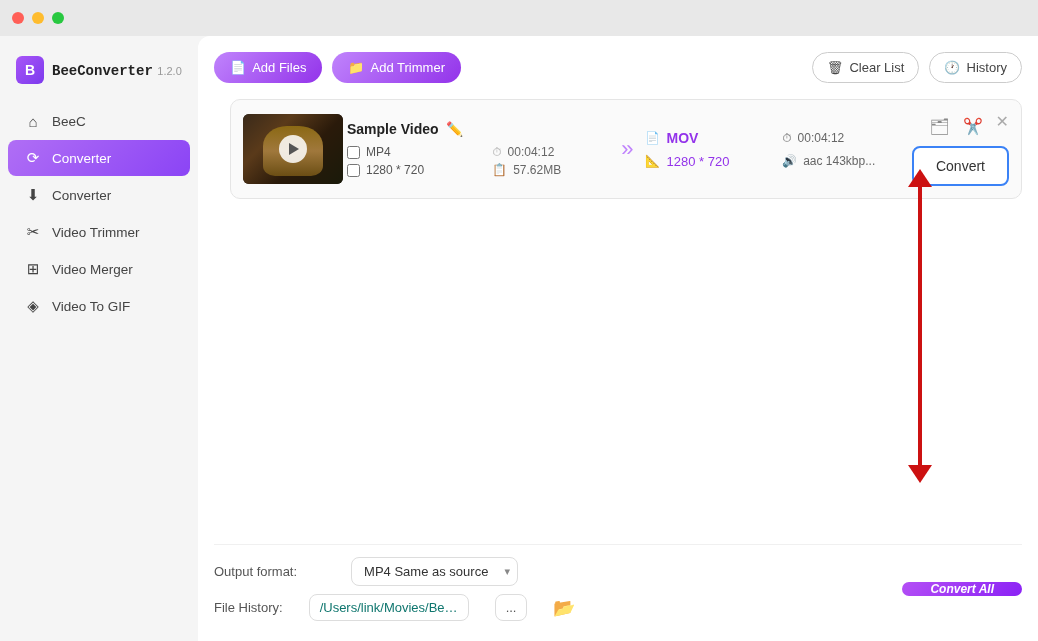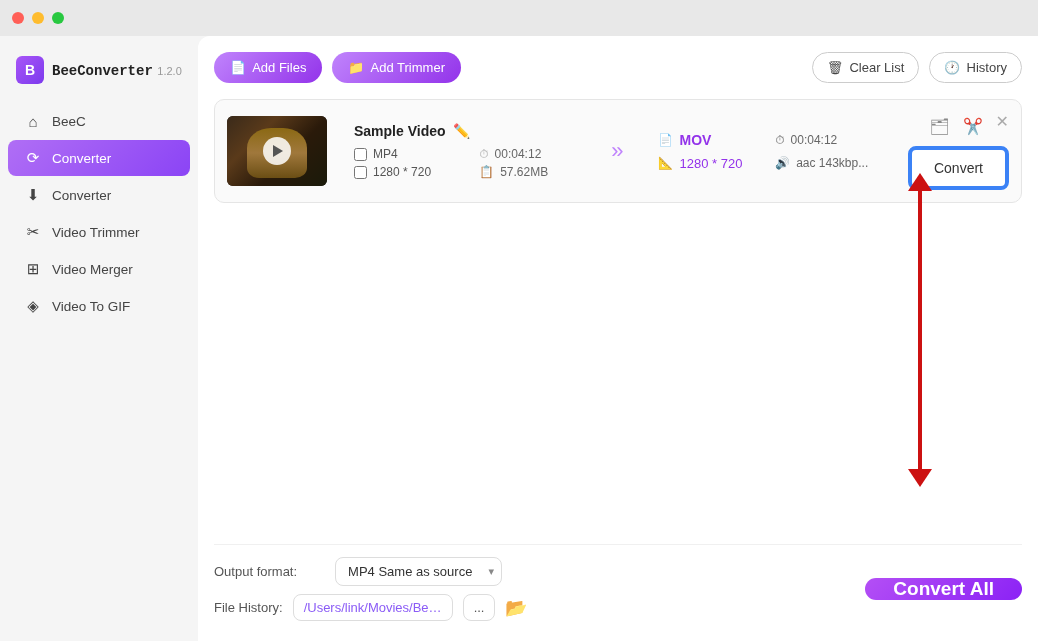--- a/index.html
+++ b/index.html
@@ -137,21 +137,22 @@
     .spacer { flex: 1; }
 
     
     .file-card {
       display: flex;
       align-items: center;
       border: 1px solid #e5e5e5;
       border-radius: 10px;
       padding: 12px;
       background: #fafafa;
-      gap: 27px;
+      gap: 4px;
+      margin-left: 16px;
     }
     .thumbnail {
       width: 100px;
       height: 70px;
       border-radius: 6px;
       background: #2a2a2a;
       position: relative;
       overflow: hidden;
       flex-shrink: 0;
       display: flex; align-items: center; justify-content: center;
@@ -237,21 +238,21 @@
     }
     .output-res {
       font-size: 13px; font-weight: 500;
       color: #9333ea; cursor: pointer;
     }
 
     
     .btn-convert-card {
       padding: 10px 22px;
       border-radius: 8px;
-      border: 4px solid #3b82f6;
+      border: 2px solid #3b82f6;
       background: white;
       color: #333;
       font-size: 14px;
       font-weight: 500;
       cursor: pointer;
       flex-shrink: 0;
     }
     .card-action-icon {
       width: 28px; height: 28px;
       display: flex; align-items: center; justify-content: center;
@@ -324,21 +325,21 @@
       font-size: 13px;
       color: #333;
       cursor: pointer;
       appearance: none;
       padding-right: 28px;
     }
     .location-label {
       font-size: 13px; color: #555; flex-shrink: 0;
     }
     .location-path {
-      font-size: 13px; color: #8b5cf6;
+      font-size: 13px; color: #0f766e;
       background: white;
       border: 1px solid #ddd;
       border-radius: 8px;
       padding: 5px 10px;
       max-width: 160px;
       overflow: hidden;
       text-overflow: ellipsis;
       white-space: nowrap;
     }
     .dots-btn {
@@ -352,41 +353,42 @@
     .folder-icon-btn {
       font-size: 18px; cursor: pointer; color: #888;
     }
     .btn-convert-all {
       margin-left: auto;
       padding: 0 28px;
       border-radius: 24px;
       border: none;
       background: linear-gradient(135deg, #b44ff5, #8b22f5);
       color: white;
-      font-size: 19px;
+      font-size: 12px;
       font-weight: 600;
       cursor: pointer;
       flex-shrink: 0;
+      font-style: italic;
     }
 
     
     .select-wrapper {
       position: relative; display: inline-flex; align-items: center; padding-left: 28px;
     }
     .select-wrapper::after {
       content: '▾';
       position: absolute; right: 8px; pointer-events: none;
       font-size: 11px; color: #888;
     }
 
     .bottom-row {
       display: flex; flex-direction: column; gap: 8px;
     }
     .bottom-row-line {
-      display: flex; align-items: center; gap: 10px;
+      display: flex; align-items: center; gap: 26px;
     }
   </style>
 </head>
 <body>
 
 <div class="titlebar">
   <span class="traffic-light tl-close"></span>
   <span class="traffic-light tl-min"></span>
   <span class="traffic-light tl-max"></span>
 </div>

